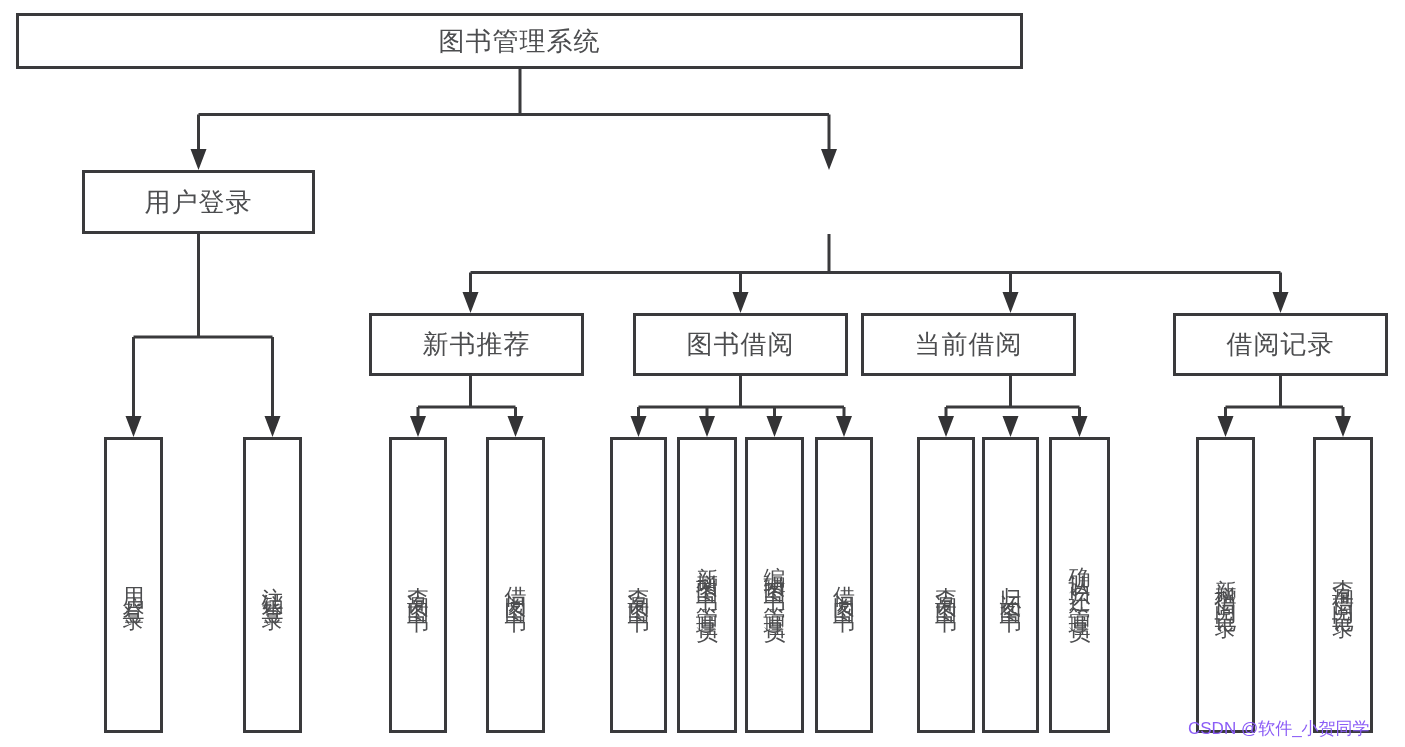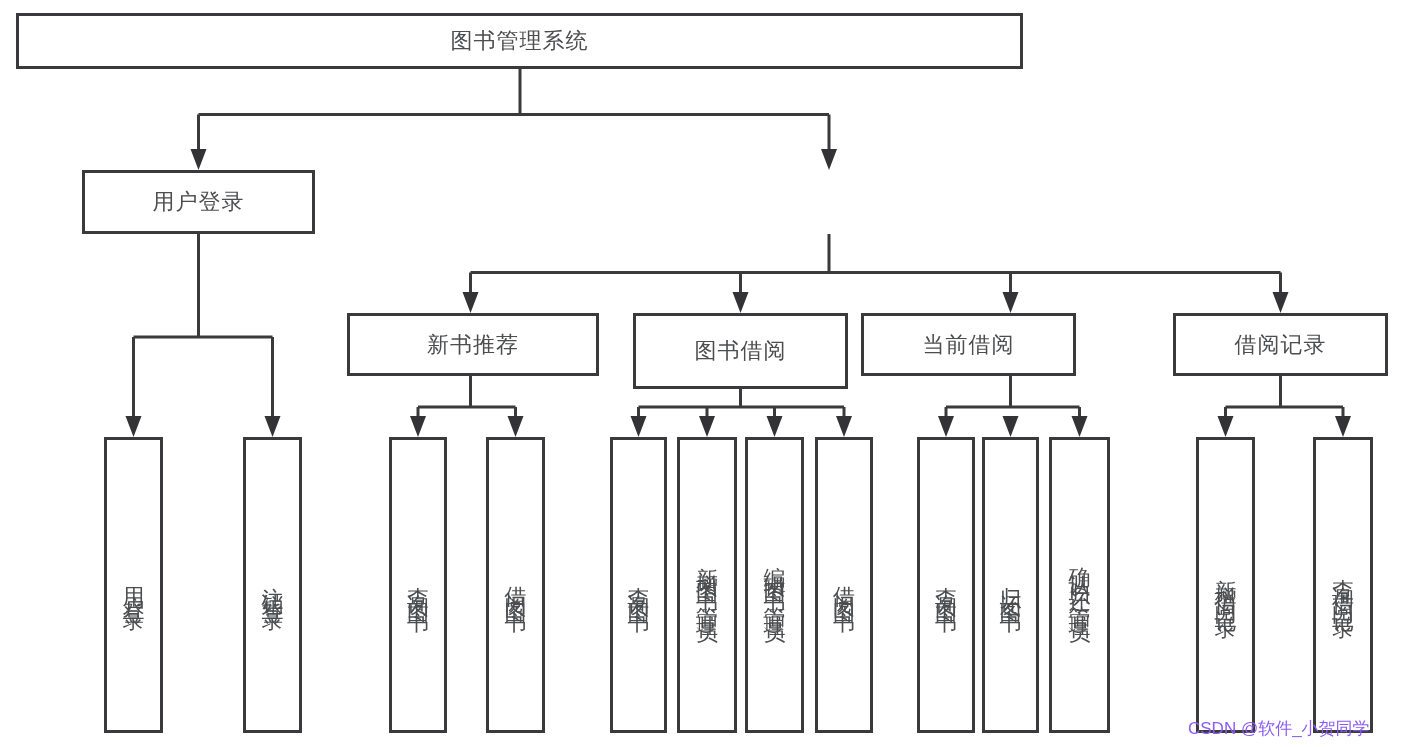--- a/index.html
+++ b/index.html
@@ -35,21 +35,21 @@
     box-sizing: border-box;
     background: #ffffff;
     border: 3px solid #3a3a3c;
     display: flex;
     align-items: center;
     justify-content: center;
     color: #4c4d4f;
     z-index: 2;
   }
   .hnode {
-    font-size: 22px;
+    font-size: 26px;
     letter-spacing: 1px;
     white-space: nowrap;
   }
   .leaf {
     writing-mode: vertical-rl;
     text-orientation: mixed;
     font-size: 22px;
     letter-spacing: 8px;
     line-height: 1;
   }
@@ -121,22 +121,22 @@
       M1002.5 416 L1018.5 416 L1010.5 437 Z
       M1071.5 416 L1087.5 416 L1079.5 437 Z
       M1217.5 416 L1233.5 416 L1225.5 437 Z
       M1335 416 L1351 416 L1343 437 Z"></path>
   </svg>
 
   <div class="node hnode" style="left:16px;top:13px;width:1007px;height:56px">图书管理系统</div>
 
   <div class="node hnode" style="left:82px;top:170px;width:233px;height:64px">用户登录</div>
 
-  <div class="node hnode" style="left:347px;top:313px;width:252px;height:63px">新书推荐</div>
-  <div class="node hnode" style="left:633px;top:313px;width:215px;height:76px">图书借阅</div>
+  <div class="node hnode" style="left:369px;top:313px;width:215px;height:63px">新书推荐</div>
+  <div class="node hnode" style="left:633px;top:313px;width:215px;height:63px">图书借阅</div>
   <div class="node hnode" style="left:861px;top:313px;width:215px;height:63px">当前借阅</div>
   <div class="node hnode" style="left:1173px;top:313px;width:215px;height:63px">借阅记录</div>
 
   <div class="node leaf" style="left:104px;top:437px;width:59px;height:296px">用户登录</div>
   <div class="node leaf" style="left:243px;top:437px;width:59px;height:296px">注销登录</div>
 
   <div class="node leaf" style="left:389px;top:437px;width:58px;height:296px">查询图书</div>
   <div class="node leaf" style="left:486px;top:437px;width:59px;height:296px">借阅图书</div>
 
   <div class="node leaf" style="left:610px;top:437px;width:57px;height:296px">查询图书</div>

